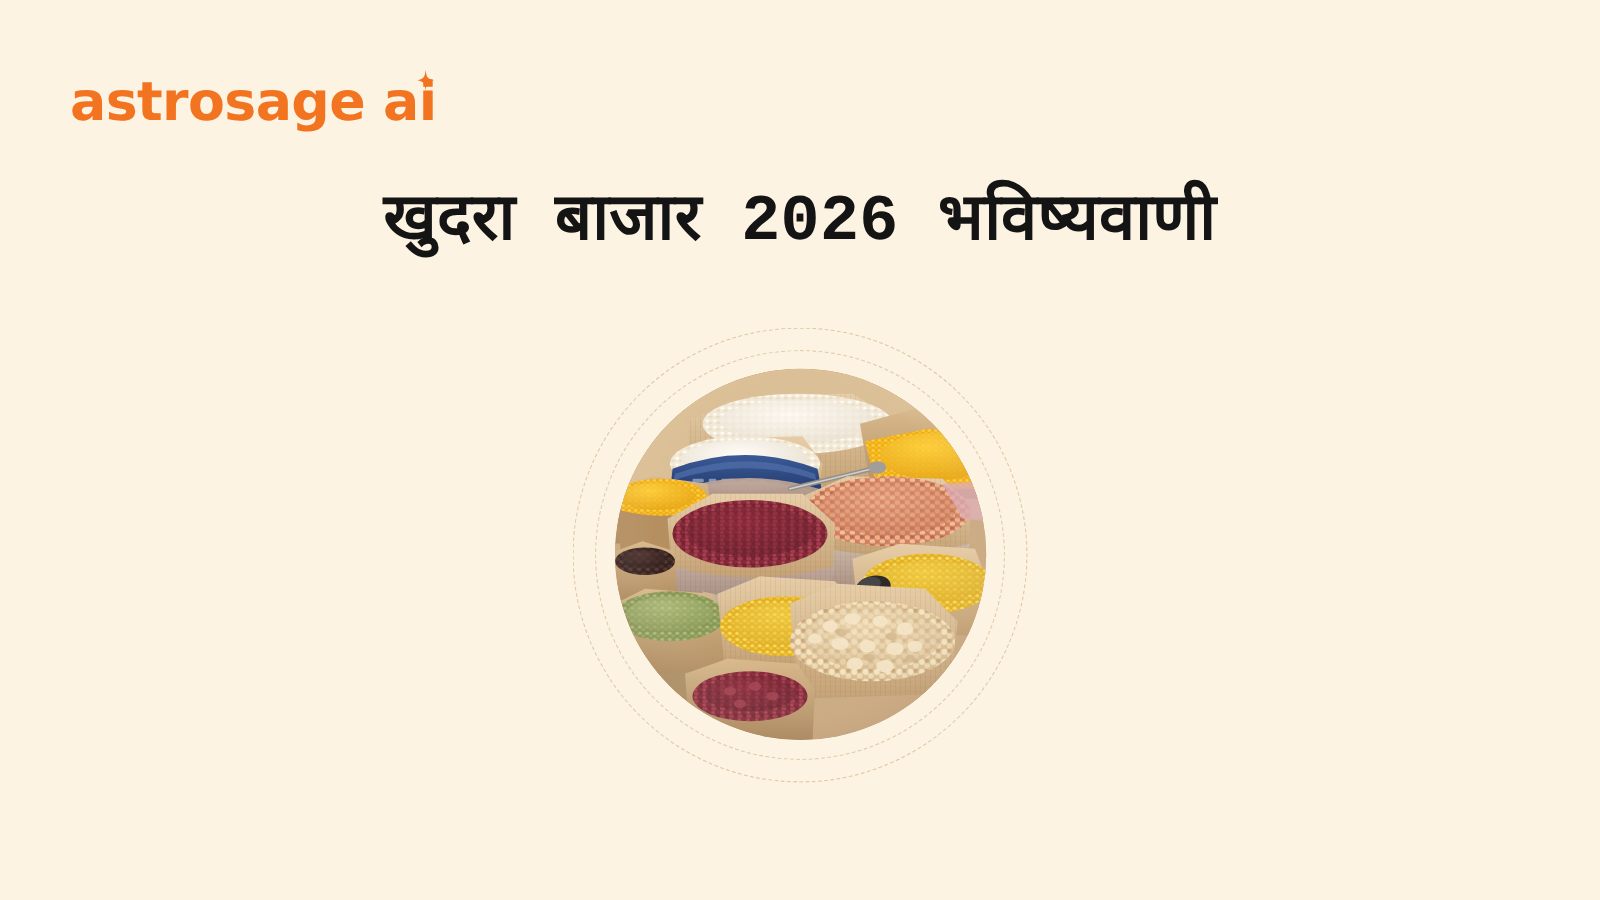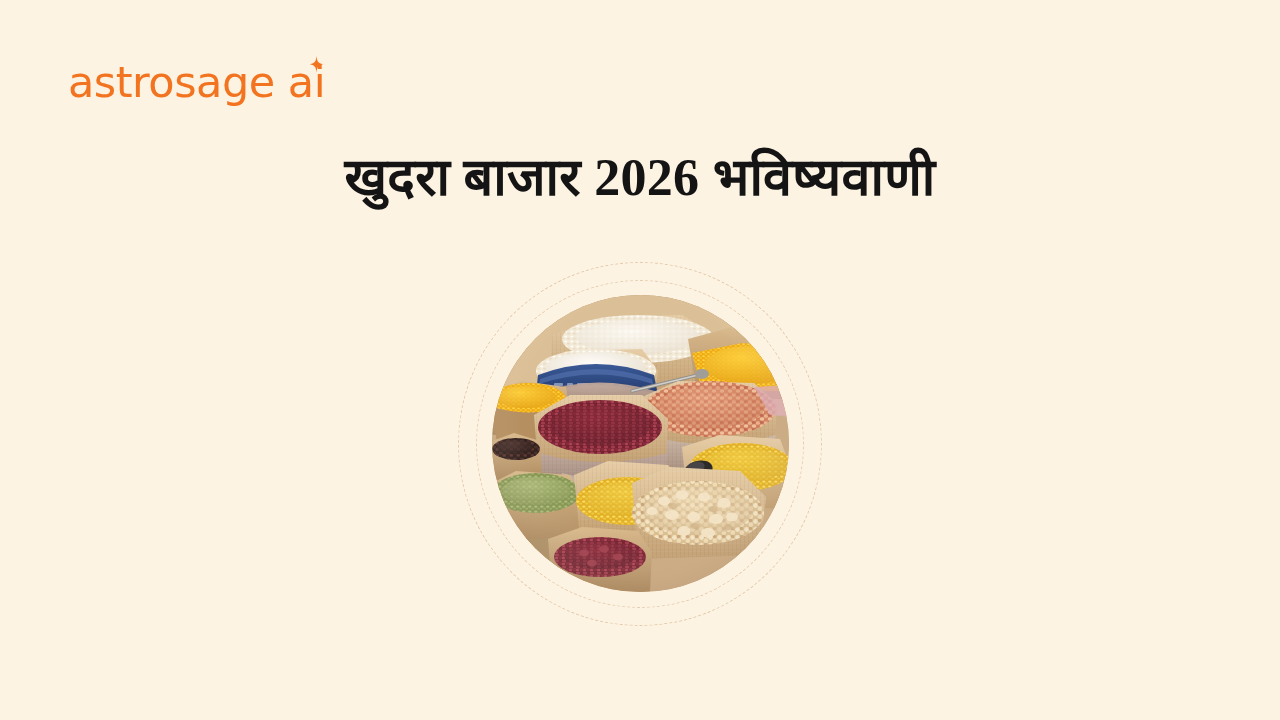--- a/index.html
+++ b/index.html
@@ -31,26 +31,25 @@
     left: 56px;
     top: 56px;
     display: flex;
     align-items: flex-start;
     height: 52px;
   }
 
   .brand-text {
     font-family: "DejaVu Sans", "Liberation Sans", sans-serif;
     font-size: 43px;
-    font-weight: 400;
+    font-weight: 700;
     letter-spacing: -0.5px;
     color: #F27420;
     line-height: 52px;
     white-space: nowrap;
-    margin-left: 12px;
   }
 
   .brand-sparkle {
     position: relative;
     width: 0;
     height: 0;
   }
 
   .brand-sparkle svg {
     position: absolute;
@@ -61,21 +60,21 @@
     display: block;
   }
 
   
   .headline {
     position: absolute;
     left: 0;
     top: 143px;
     width: 1280px;
     text-align: center;
-    font-family: Liberation Serif, serif;
+    font-family: Liberation Mono, monospace;
     font-size: 52px;
     font-weight: 700;
     color: #141414;
     line-height: 70px;
     letter-spacing: 0.3px;
     white-space: nowrap;
   }
 
   
   .hero {

